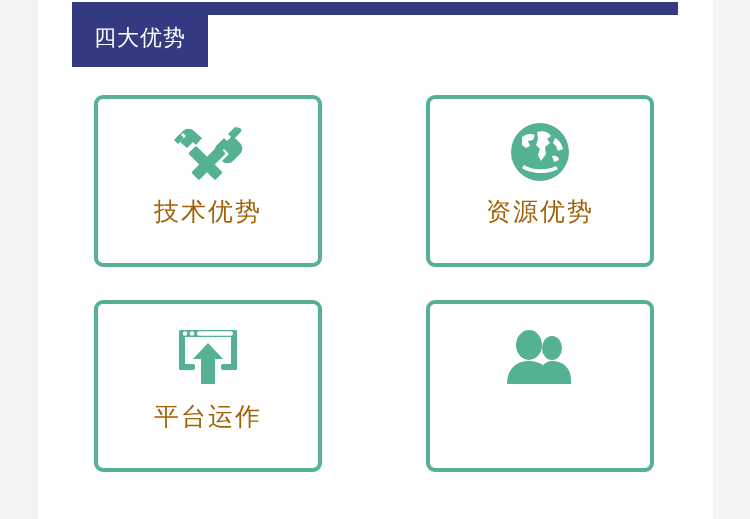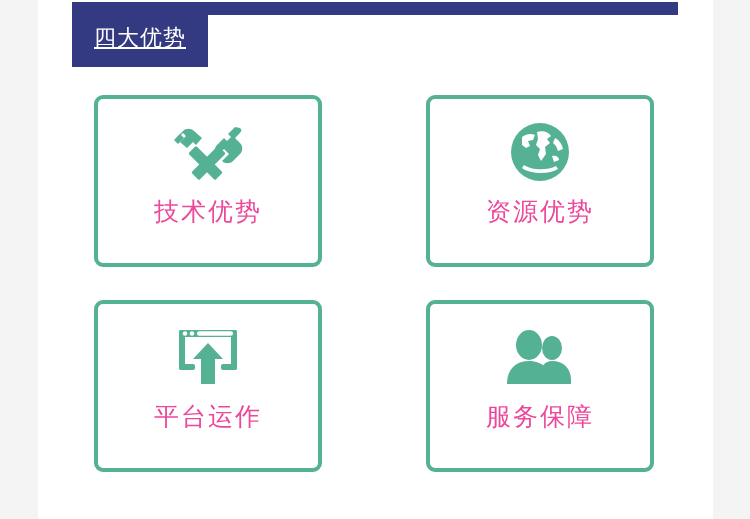--- a/index.html
+++ b/index.html
@@ -46,21 +46,20 @@
     display: flex;
     align-items: center;
     justify-content: center;
   }
   #section-tab .tab-text {
     color: #ffffff;
     font-size: 22px;
     letter-spacing: 1px;
     line-height: 1;
     font-weight: 400;
-    text-decoration: underline;
   }
 
   
   #card-grid {
     position: absolute;
     left: 56px;
     top: 95px;
     width: 600px;
     height: 379px;
   }
@@ -85,21 +84,21 @@
   .card-icon {
     margin-top: 22px;
     height: 62px;
     display: flex;
     align-items: center;
     justify-content: center;
   }
   .card-label {
     margin-top: 16px;
     font-size: 25px;
-    color: #ec4899;
+    color: #a16207;
     letter-spacing: 2px;
     line-height: 1;
   }
 
   svg { display: block; }
 </style>
 </head>
 <body>
 
 <div id="content-panel">
@@ -184,17 +183,16 @@
             <ellipse cx="45" cy="20" rx="10" ry="12"></ellipse>
             <path d="M45 33 C56 33 64 40 64 52 L64 56 L34 56 L34 45 C34 38 38 33 45 33 Z"></path>
 
             <path d="M30 33 L36 33 L36 56 L30 56 Z" fill="#ffffff"></path>
 
             <ellipse cx="22" cy="17" rx="13" ry="15"></ellipse>
             <path d="M22 33 C36 33 44 42 44 56 L0 56 C0 42 8 33 22 33 Z"></path>
           </g>
         </svg>
       </div>
-      <div class="card-label">服务保障</div>
     </div>
 
   </div>
 </div>
 
 </body></html>

